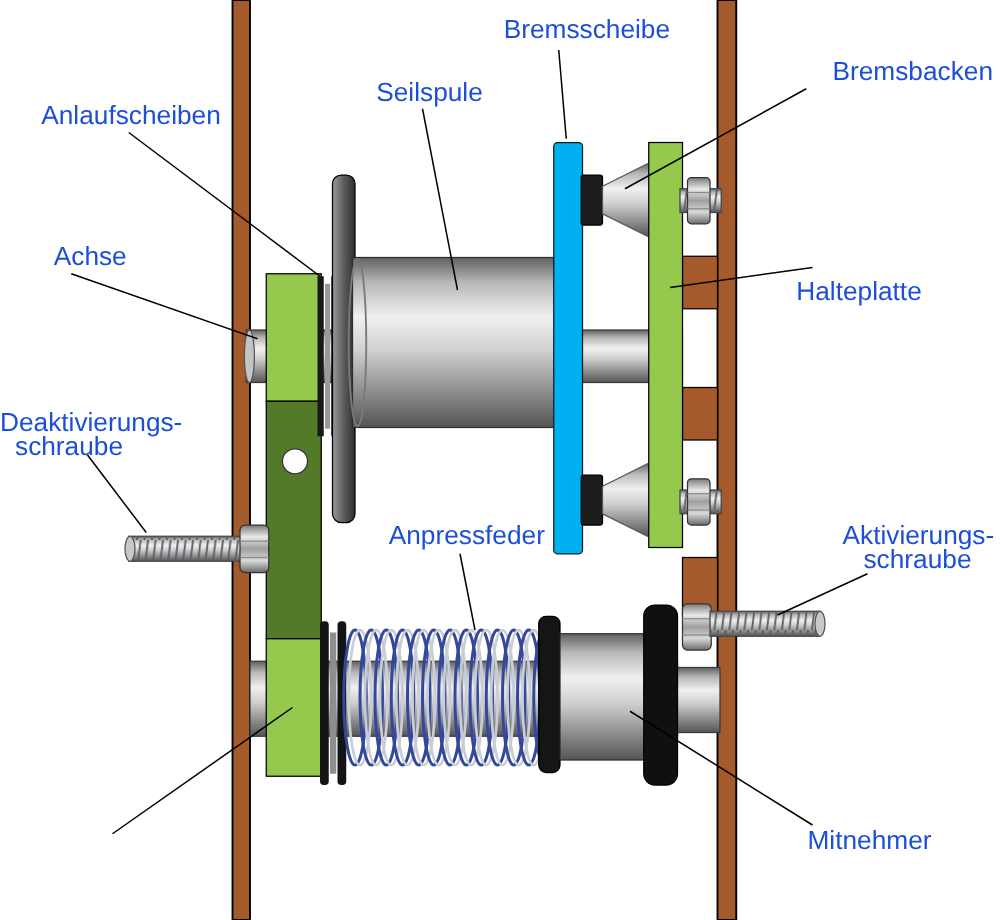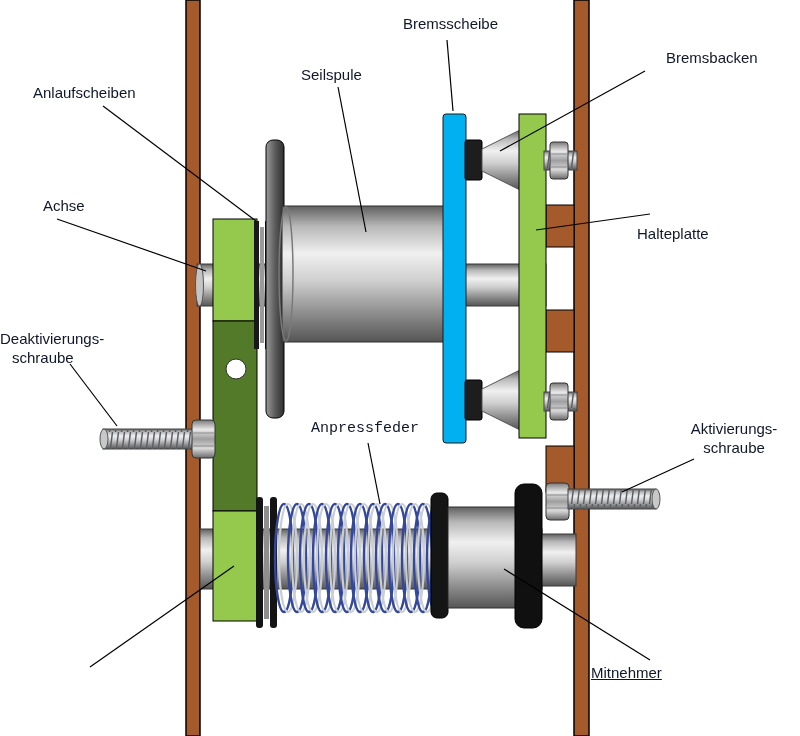--- a/index.html
+++ b/index.html
@@ -6,23 +6,23 @@
   .stage{
     position:relative;
     width:800px;height:736px;
     background:#fff;
     font-family:"Liberation Sans", sans-serif;
     overflow:hidden;
   }
   .art{position:absolute;left:0;top:0;}
   .label{
     position:absolute;
-    font-size:15px;
+    font-size:21px;
     line-height:19px;
-    color:#0f172a;
+    color:#1d4ed8;
     white-space:nowrap;
   }
   .label .l2-indent{padding-left:12px;}
   .label.center{text-align:center;}
 </style>
 </head>
 <body>
 
 <div class="stage">
 
@@ -217,22 +217,22 @@
   <div class="label" style="left:301px;top:65px;">Seilspule</div>
   <div class="label" style="left:33px;top:83px;">Anlaufscheiben</div>
   <div class="label" style="left:23px;top:196px;margin-left:20px;">Achse</div>
   <div class="label" style="left:637px;top:191px;margin-top:33px;">Halteplatte</div>
 
   <div class="label" style="left:0;top:329px;">
     <div>Deaktivierungs-</div>
     <div class="l2-indent">schraube</div>
   </div>
 
-  <div class="label" style="left:311px;top:419px;font-family:Liberation Mono, monospace;">Anpressfeder</div>
+  <div class="label" style="left:311px;top:419px;">Anpressfeder</div>
 
   <div class="label center" style="left:674px;top:419px;width:120px;">
     <div>Aktivierungs-</div>
     <div>schraube</div>
   </div>
 
-  <div class="label" style="left:591px;top:663px;text-decoration:underline;">Mitnehmer</div>
+  <div class="label" style="left:646px;top:663px;">Mitnehmer</div>
 
 </div>
 
 </body></html>

